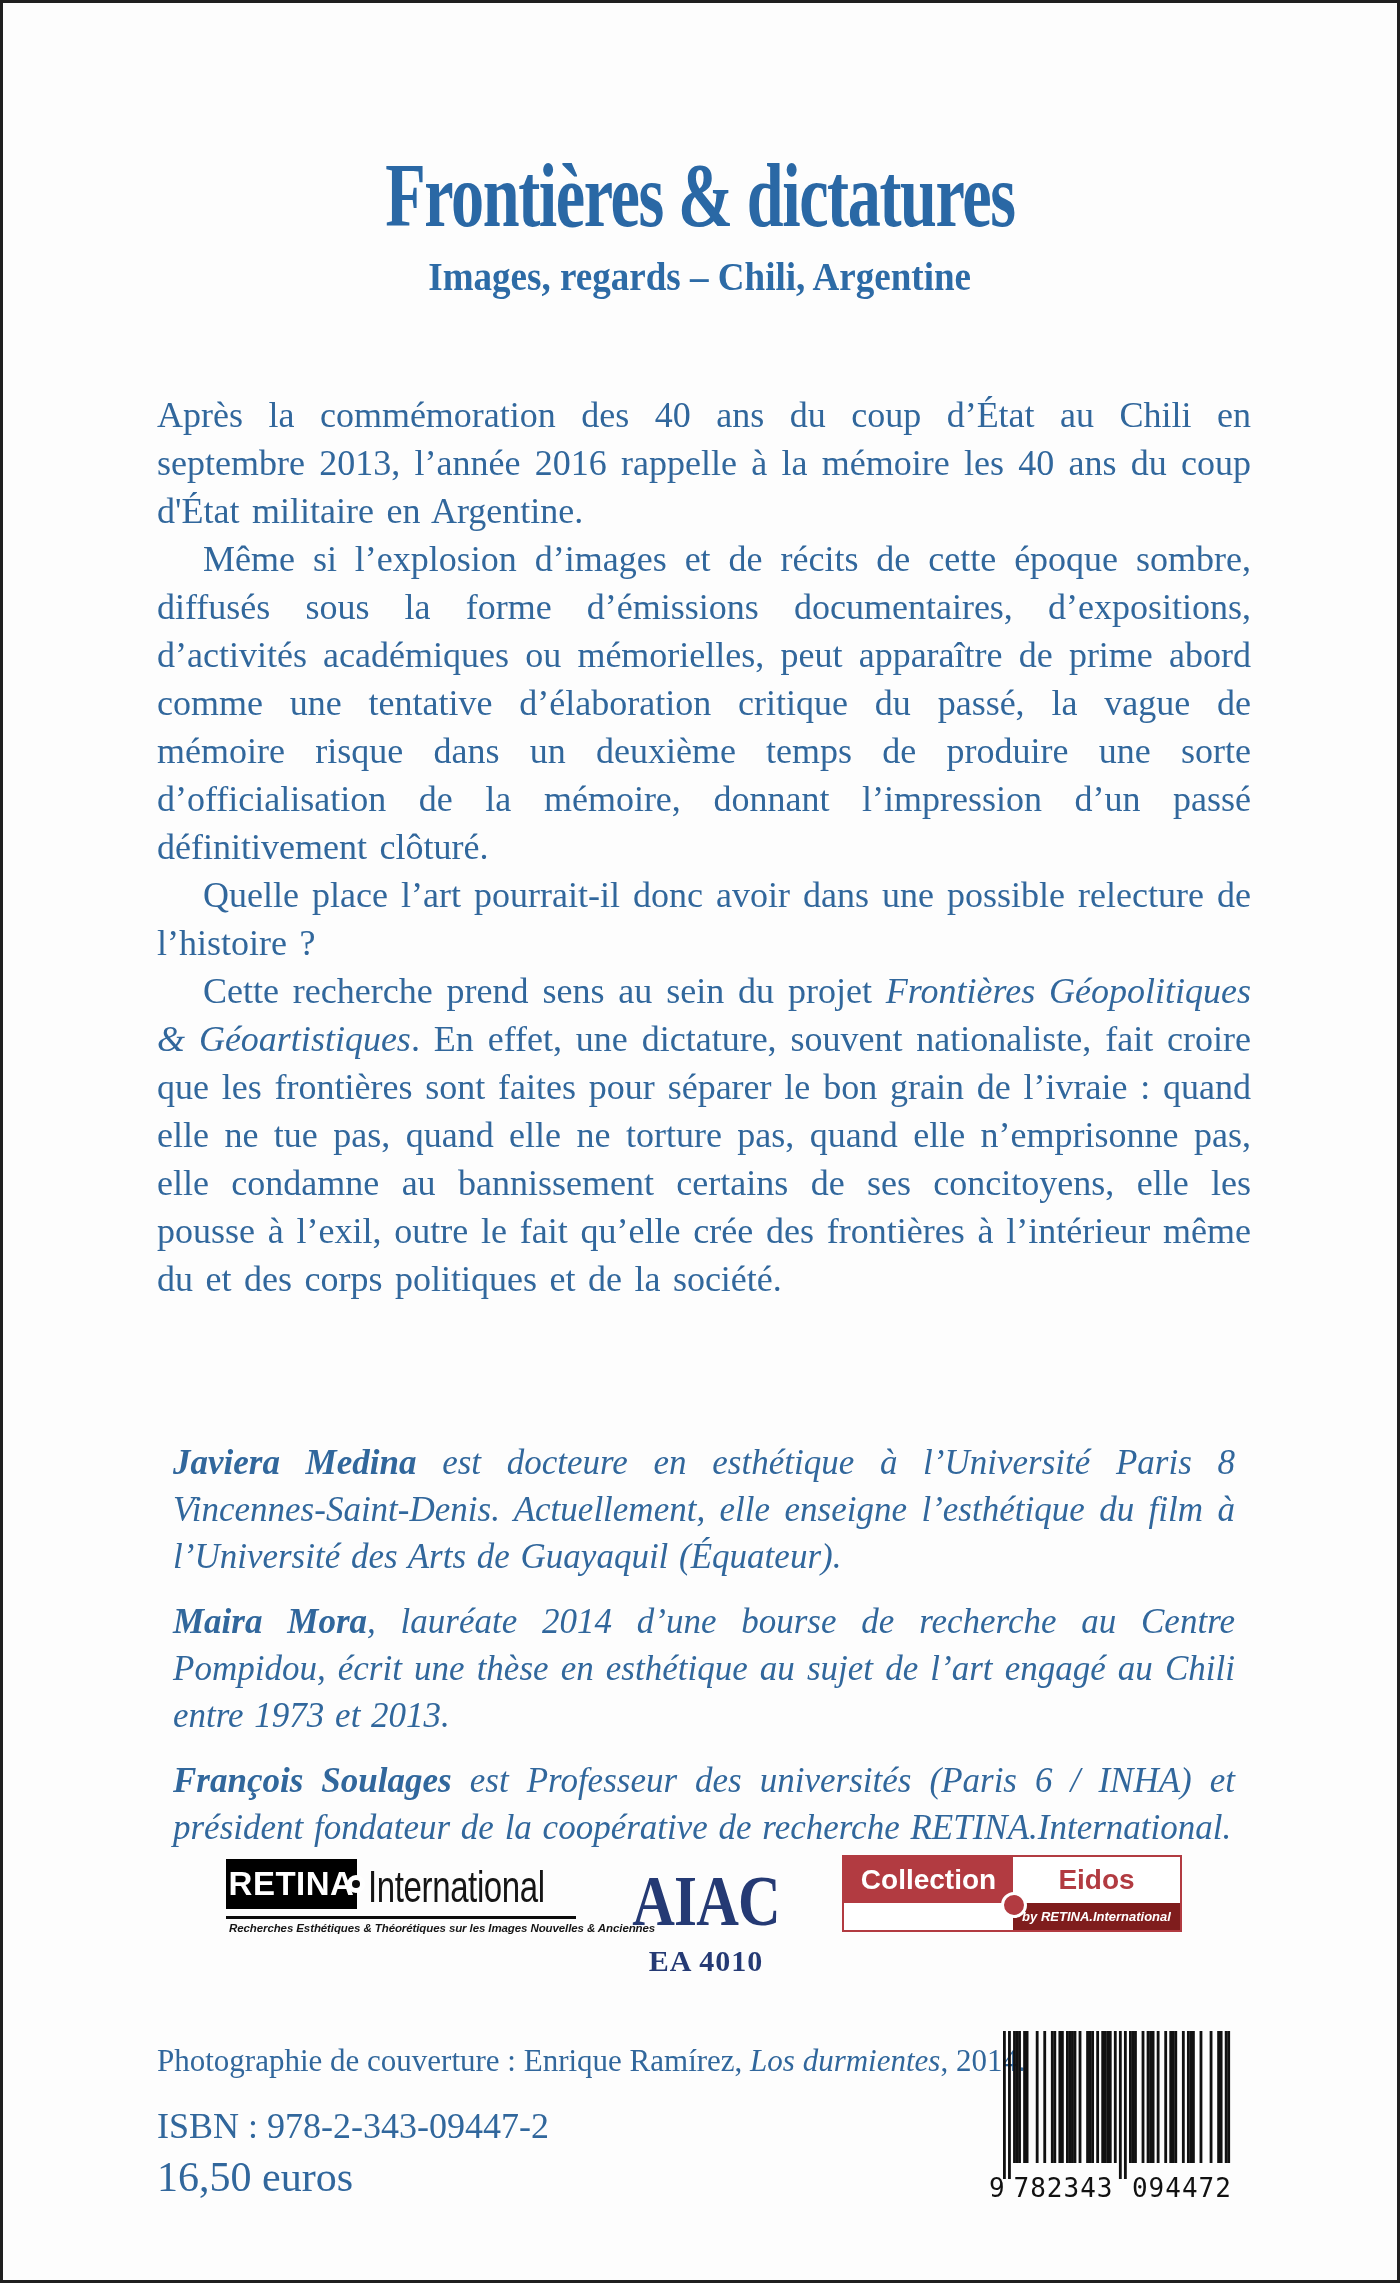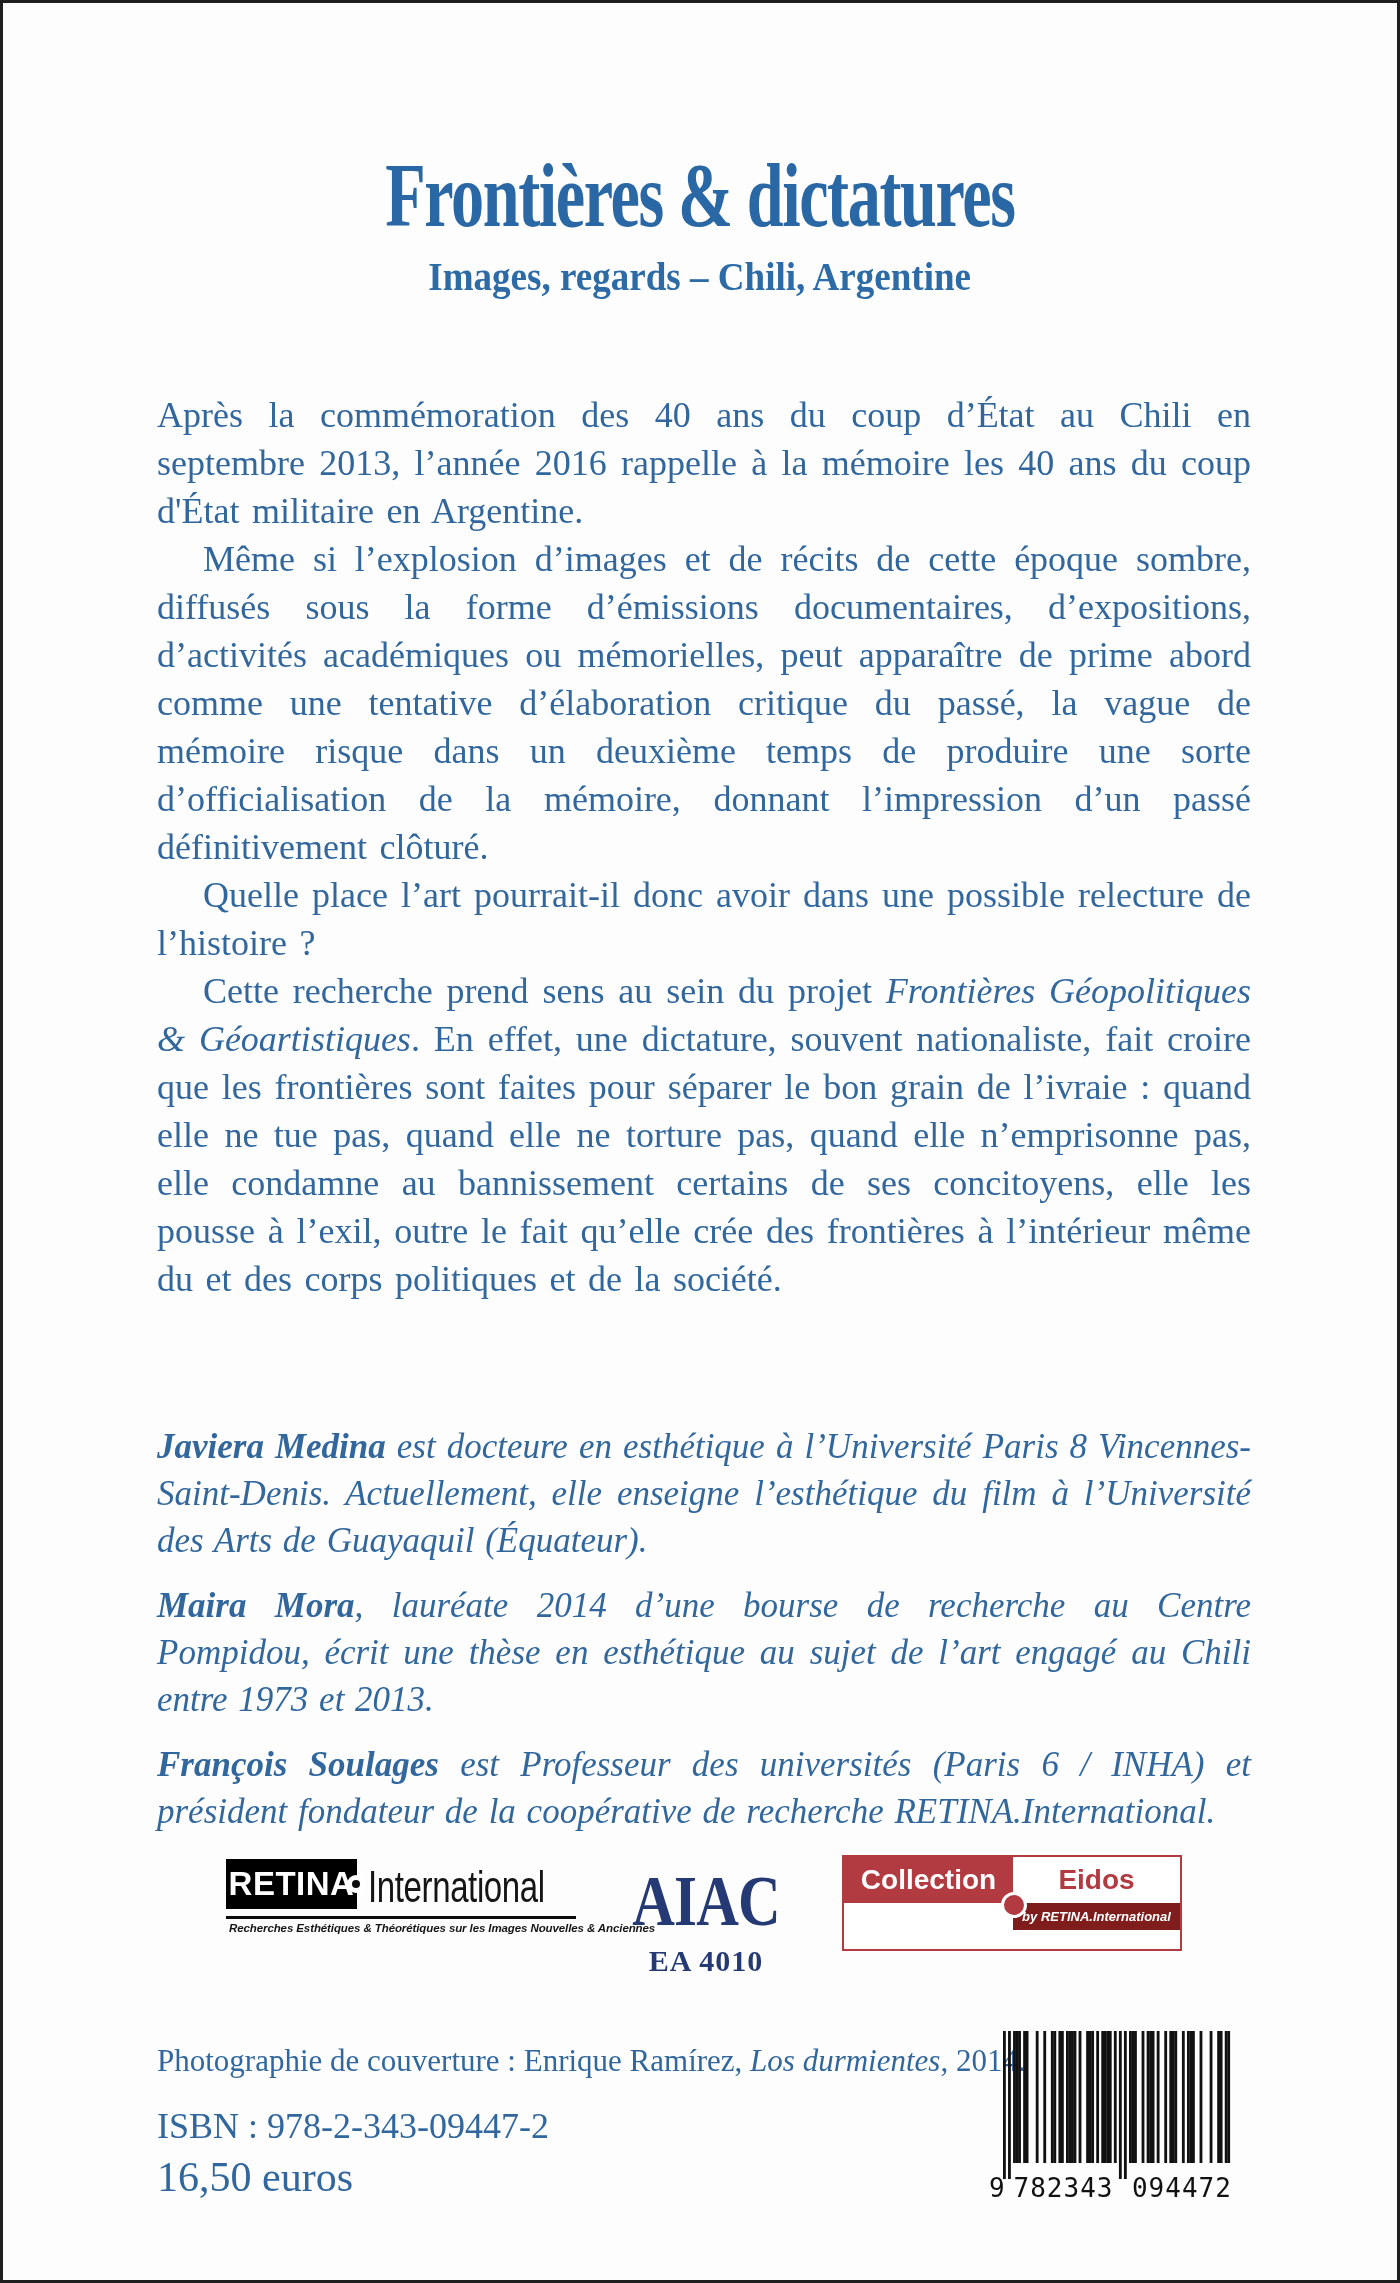--- a/index.html
+++ b/index.html
@@ -16,42 +16,42 @@
     font-weight:700;font-size:39px;line-height:1;color:#2d6ba6;white-space:nowrap;}
   .subtitle .squeeze{display:inline-block;transform:scaleX(0.95);transform-origin:center;}
   
   .synopsis{position:absolute;top:388px;left:154px;width:1094px;
     font-size:36px;line-height:48px;color:#31679c;text-align:justify;word-spacing:3.5px;}
   .synopsis p{margin:0;}
   .synopsis p + p{text-indent:46px;}
   
   .bios{position:absolute;top:1420px;left:154px;width:1094px;
     font-style:italic;font-size:35px;line-height:47px;color:#31679c;text-align:justify;word-spacing:2px;}
-  .bios p{margin:0;}
+  .bios p{margin:16px;}
   .bios p + p{margin-top:18px;}
   .bios b{font-weight:700;}
   
   .retina-logo{position:absolute;left:223px;top:1856px;width:352px;height:75px;
     font-family:"Liberation Sans","DejaVu Sans",sans-serif;color:#151515;}
   .retina-box{position:absolute;left:0;top:0;width:131px;height:50px;background:#000000;
     display:flex;align-items:center;justify-content:center;}
   .retina-box span{color:#fff;font-weight:700;font-size:33px;letter-spacing:0.5px;}
   .retina-dot{position:absolute;left:121px;top:16px;width:18px;height:18px;border-radius:50%;
     background:#fff;z-index:2;display:flex;align-items:center;justify-content:center;}
   .retina-dot i{display:block;width:8px;height:8px;border-radius:50%;background:#0c0c0c;}
   .retina-word{position:absolute;left:142px;top:6px;font-size:44px;line-height:1;font-weight:400;
     letter-spacing:-0.5px;transform:scaleX(0.75);transform-origin:left;white-space:nowrap;}
   .retina-rule{position:absolute;left:0;top:57px;width:350px;height:3px;background:#0c0c0c;}
   .retina-tagline{position:absolute;left:3px;top:63px;width:349px;font-size:11.5px;font-weight:700;
     font-style:italic;white-space:nowrap;letter-spacing:-0.1px;}
   .aiac-logo{position:absolute;left:613px;top:1840px;width:180px;text-align:center;color:#253a74;margin-top:22px;}
   .aiac-word{font-weight:700;font-size:72px;line-height:1;display:inline-block;
     transform:scaleX(0.82);transform-origin:center;letter-spacing:-1px;}
   .aiac-code{margin-top:7px;font-weight:700;font-size:30px;letter-spacing:1px;}
-  .eidos-logo{position:absolute;left:839px;top:1852px;width:340px;height:96px;box-sizing:border-box;
+  .eidos-logo{position:absolute;left:839px;top:1852px;width:340px;height:77px;box-sizing:border-box;
     border:2px solid #b23b41;background:#fff;font-family:"Liberation Sans","DejaVu Sans",sans-serif;}
   .eidos-row-top{display:flex;height:46px;}
   .eidos-cell-collection{width:169px;background:#b23b41;color:#fff;display:flex;align-items:center;
     justify-content:center;font-size:28px;font-weight:700;}
   .eidos-cell-name{flex:1;background:#fff;color:#b23b41;display:flex;align-items:center;
     justify-content:center;font-size:28px;font-weight:700;}
   .eidos-row-bottom{display:flex;height:27px;}
   .eidos-cell-empty{width:169px;background:#fff;}
   .eidos-cell-byline{flex:1;background:#7f1d1d;color:#fff;display:flex;align-items:center;
     justify-content:center;font-size:13px;font-weight:700;font-style:italic;}

